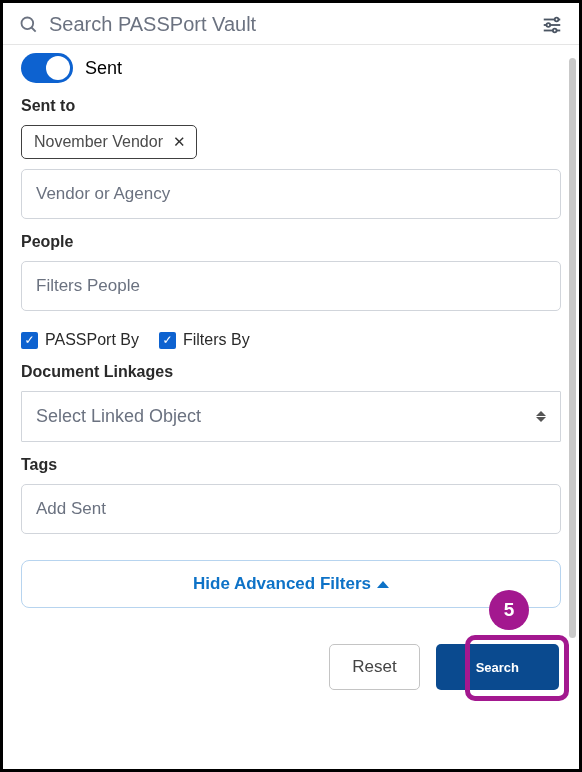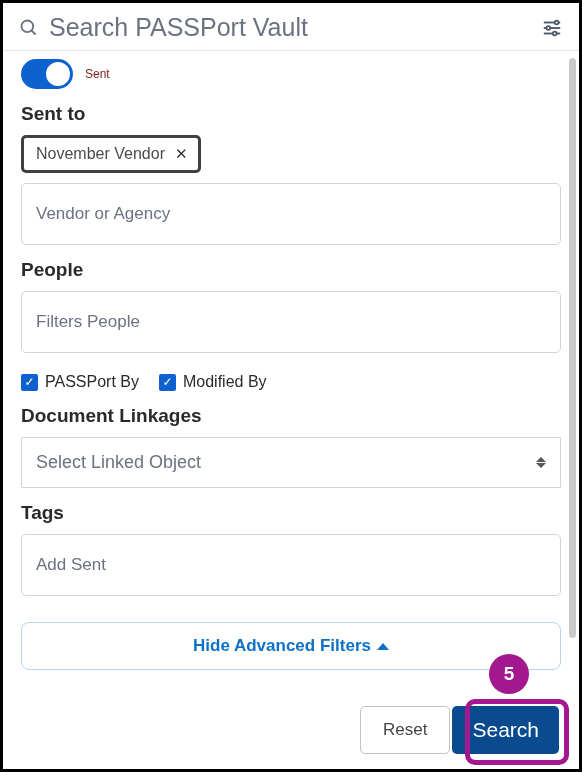--- a/index.html
+++ b/index.html
@@ -20,21 +20,21 @@
     }
     .search-icon-svg {
       width: 20px;
       height: 20px;
       color: #6b7280;
       flex-shrink: 0;
     }
     .search-text {
       flex: 1;
       margin-left: 10px;
-      font-size: 25px;
+      font-size: 20px;
       color: #6b7280;
     }
     .filter-icon-svg {
       width: 22px;
       height: 22px;
       color: #4b5563;
     }
     .content {
       padding: 4px 18px 16px 18px;
       position: relative;
@@ -56,59 +56,59 @@
     .toggle-knob {
       width: 24px;
       height: 24px;
       background: #fff;
       border-radius: 50%;
       position: absolute;
       right: 3px;
       top: 3px;
     }
     .toggle-label {
-      font-size: 12px;
-      color: #7f1d1d;
+      font-size: 18px;
+      color: #000000;
     }
     .section-label {
-      font-size: 19px;
+      font-size: 16px;
       font-weight: 600;
       color: #2a2a2a;
       margin-bottom: 10px;
       margin-top: 14px;
     }
     .chip-row {
       display: flex;
       gap: 8px;
       margin-bottom: 10px;
     }
     .chip {
       display: flex;
       align-items: center;
-      border: 3px solid #404040;
+      border: 1px solid #404040;
       border-radius: 5px;
       padding: 7px 10px 7px 12px;
       background: #fff;
     }
     .chip-text {
       font-size: 16px;
       color: #4b4b4b;
     }
     .chip-close {
       margin-left: 10px;
       font-size: 15px;
       color: #333;
       cursor: pointer;
       font-weight: 400;
     }
     .input-box {
       width: 100%;
       border: 1px solid #d1d5db;
       border-radius: 5px;
-      padding: 20px 14px;
+      padding: 14px 14px;
       font-size: 17px;
       color: #6b7280;
       background: #fff;
     }
     .checkbox-row {
       display: flex;
       gap: 20px;
       margin-top: 20px;
       margin-bottom: 6px;
     }
@@ -179,42 +179,42 @@
       width: 0;
       height: 0;
       border-left: 6px solid transparent;
       border-right: 6px solid transparent;
       border-bottom: 7px solid #0d72c7;
       margin-top: 1px;
     }
     .button-row {
       display: flex;
       justify-content: flex-end;
-      gap: 2px;
+      gap: 16px;
       margin-top: 36px;
       padding-right: 2px;
       padding-bottom: 4px;
     }
     .btn-reset {
       border: 1px solid #c4c4c4;
       background: #fff;
       border-radius: 5px;
       padding: 12px 22px;
       font-size: 17px;
       color: #444;
       font-weight: 400;
     }
     .btn-search {
       border: none;
       background: #0a4a8f;
       color: #fff;
       border-radius: 5px;
-      padding: 12px 20px;
-      font-size: 21px;
-      font-weight: 400;
+      padding: 12px 40px;
+      font-size: 13px;
+      font-weight: 700;
     }
     .callout-badge {
       position: absolute;
       width: 40px;
       height: 40px;
       background: #a3188f;
       border-radius: 50%;
       display: flex;
       align-items: center;
       justify-content: center;
@@ -292,21 +292,21 @@
     <div class="checkbox-item">
       <div class="checkbox">
         <span class="checkmark">✓</span>
       </div>
       <span class="checkbox-label">PASSPort By</span>
     </div>
     <div class="checkbox-item">
       <div class="checkbox">
         <span class="checkmark">✓</span>
       </div>
-      <span class="checkbox-label">Modified By</span>
+      <span class="checkbox-label">Filters By</span>
     </div>
   </div>
 
   <div class="section-label">Document Linkages</div>
   <div class="select-box">
     <span>Select Linked Object</span>
     <div class="sort-icon">
       <div class="sort-up"></div>
       <div class="sort-down"></div>
     </div>

